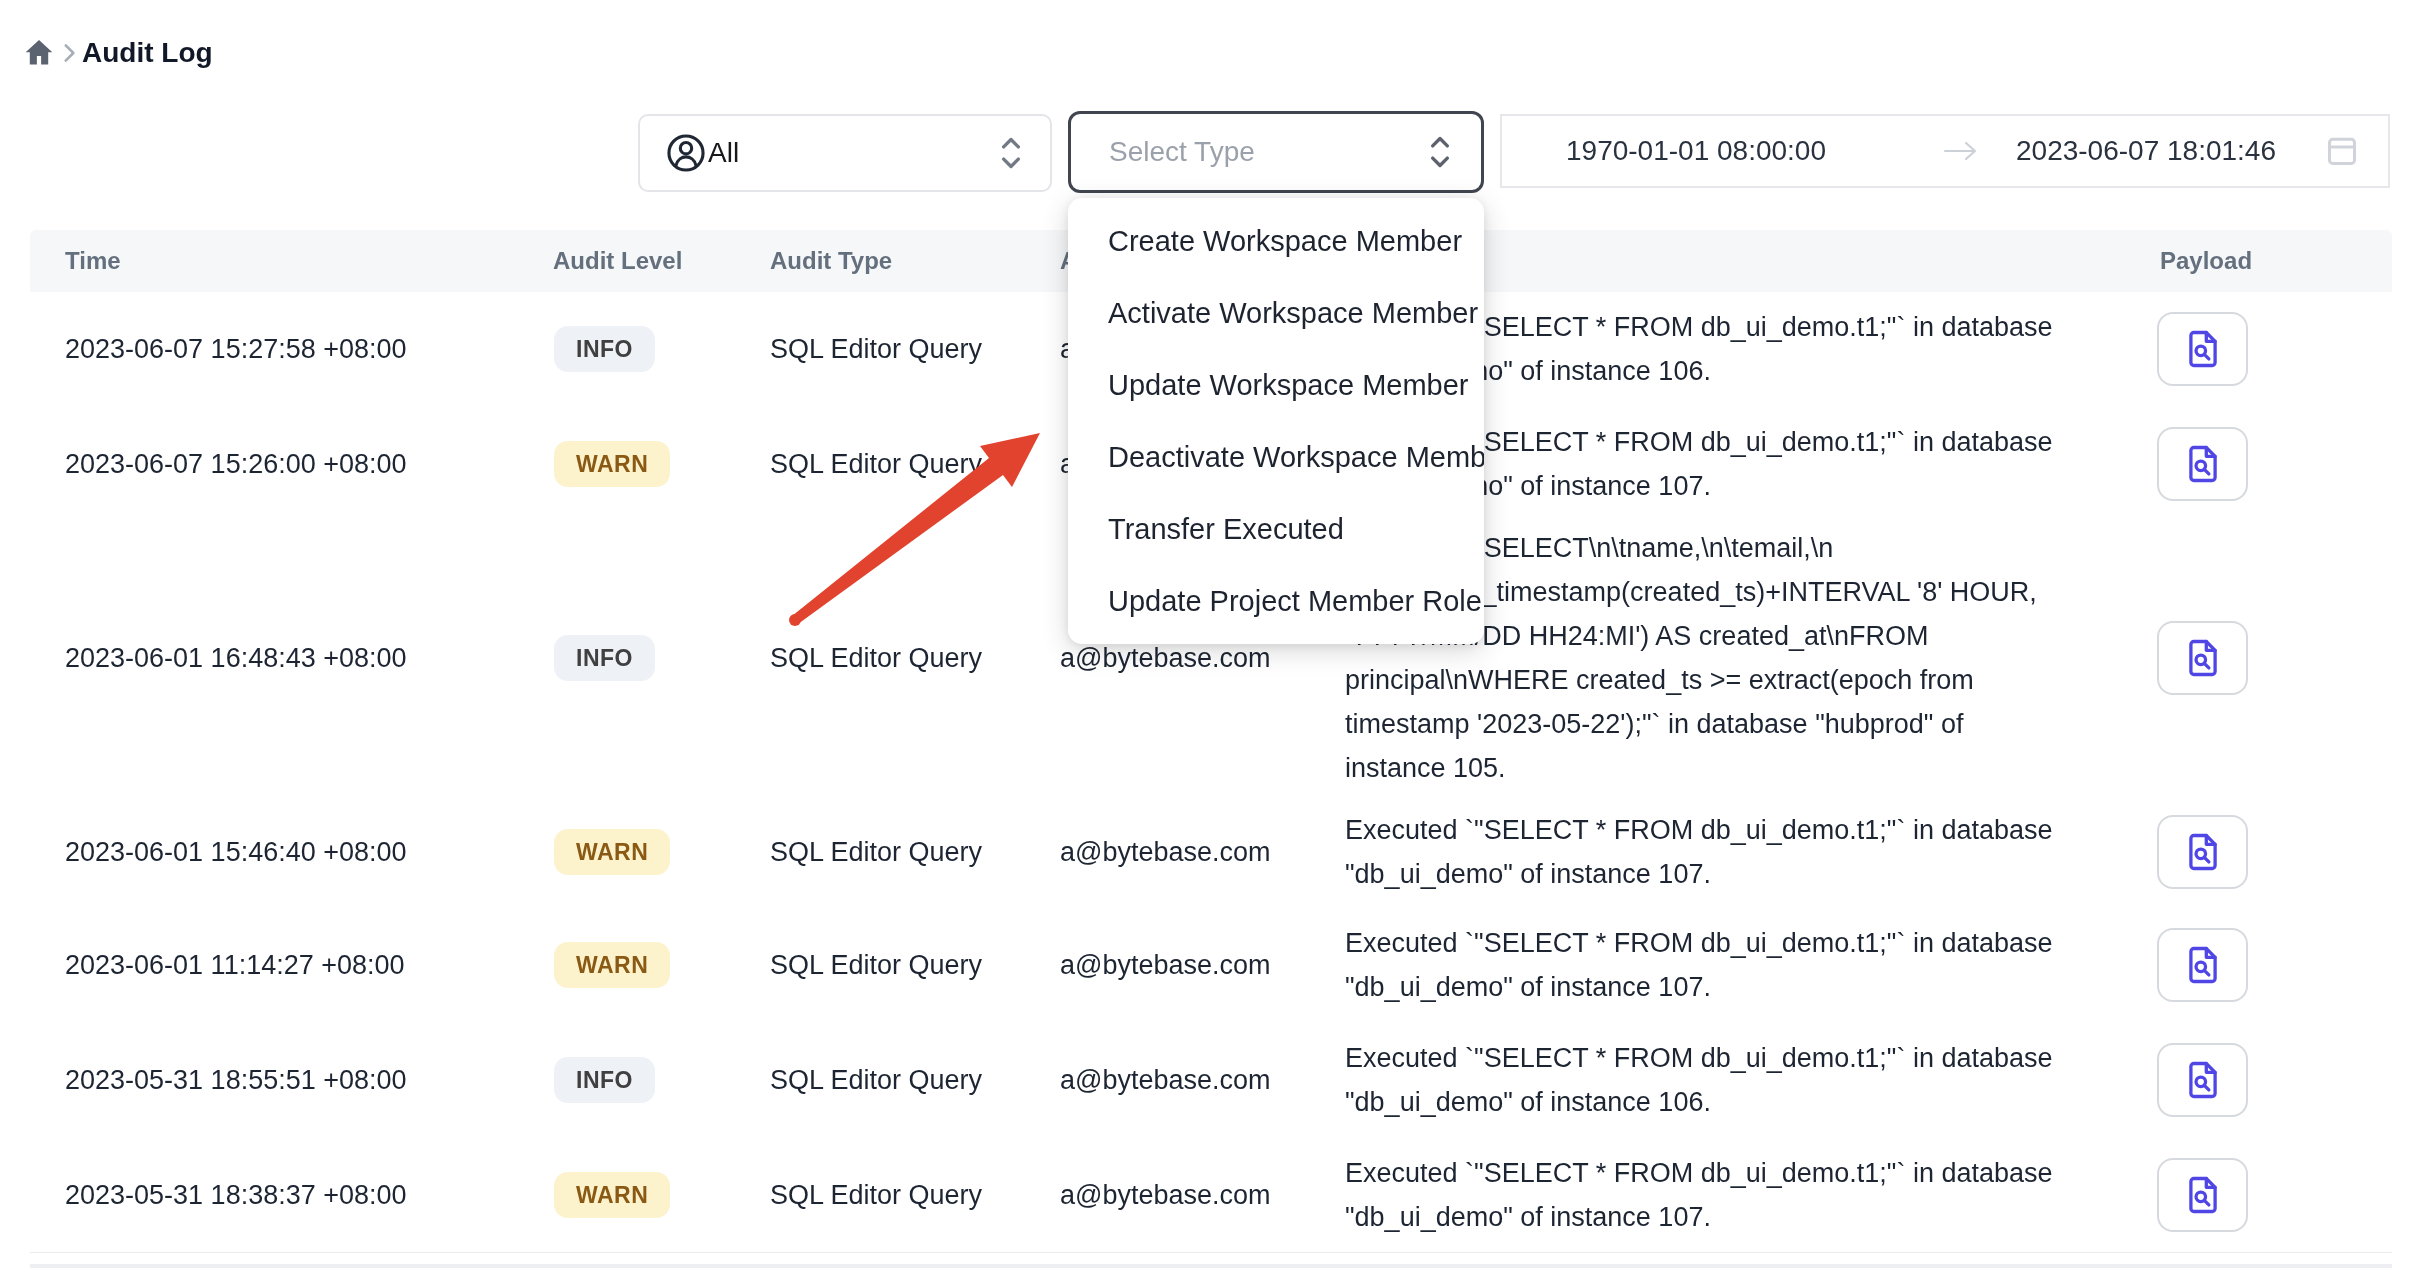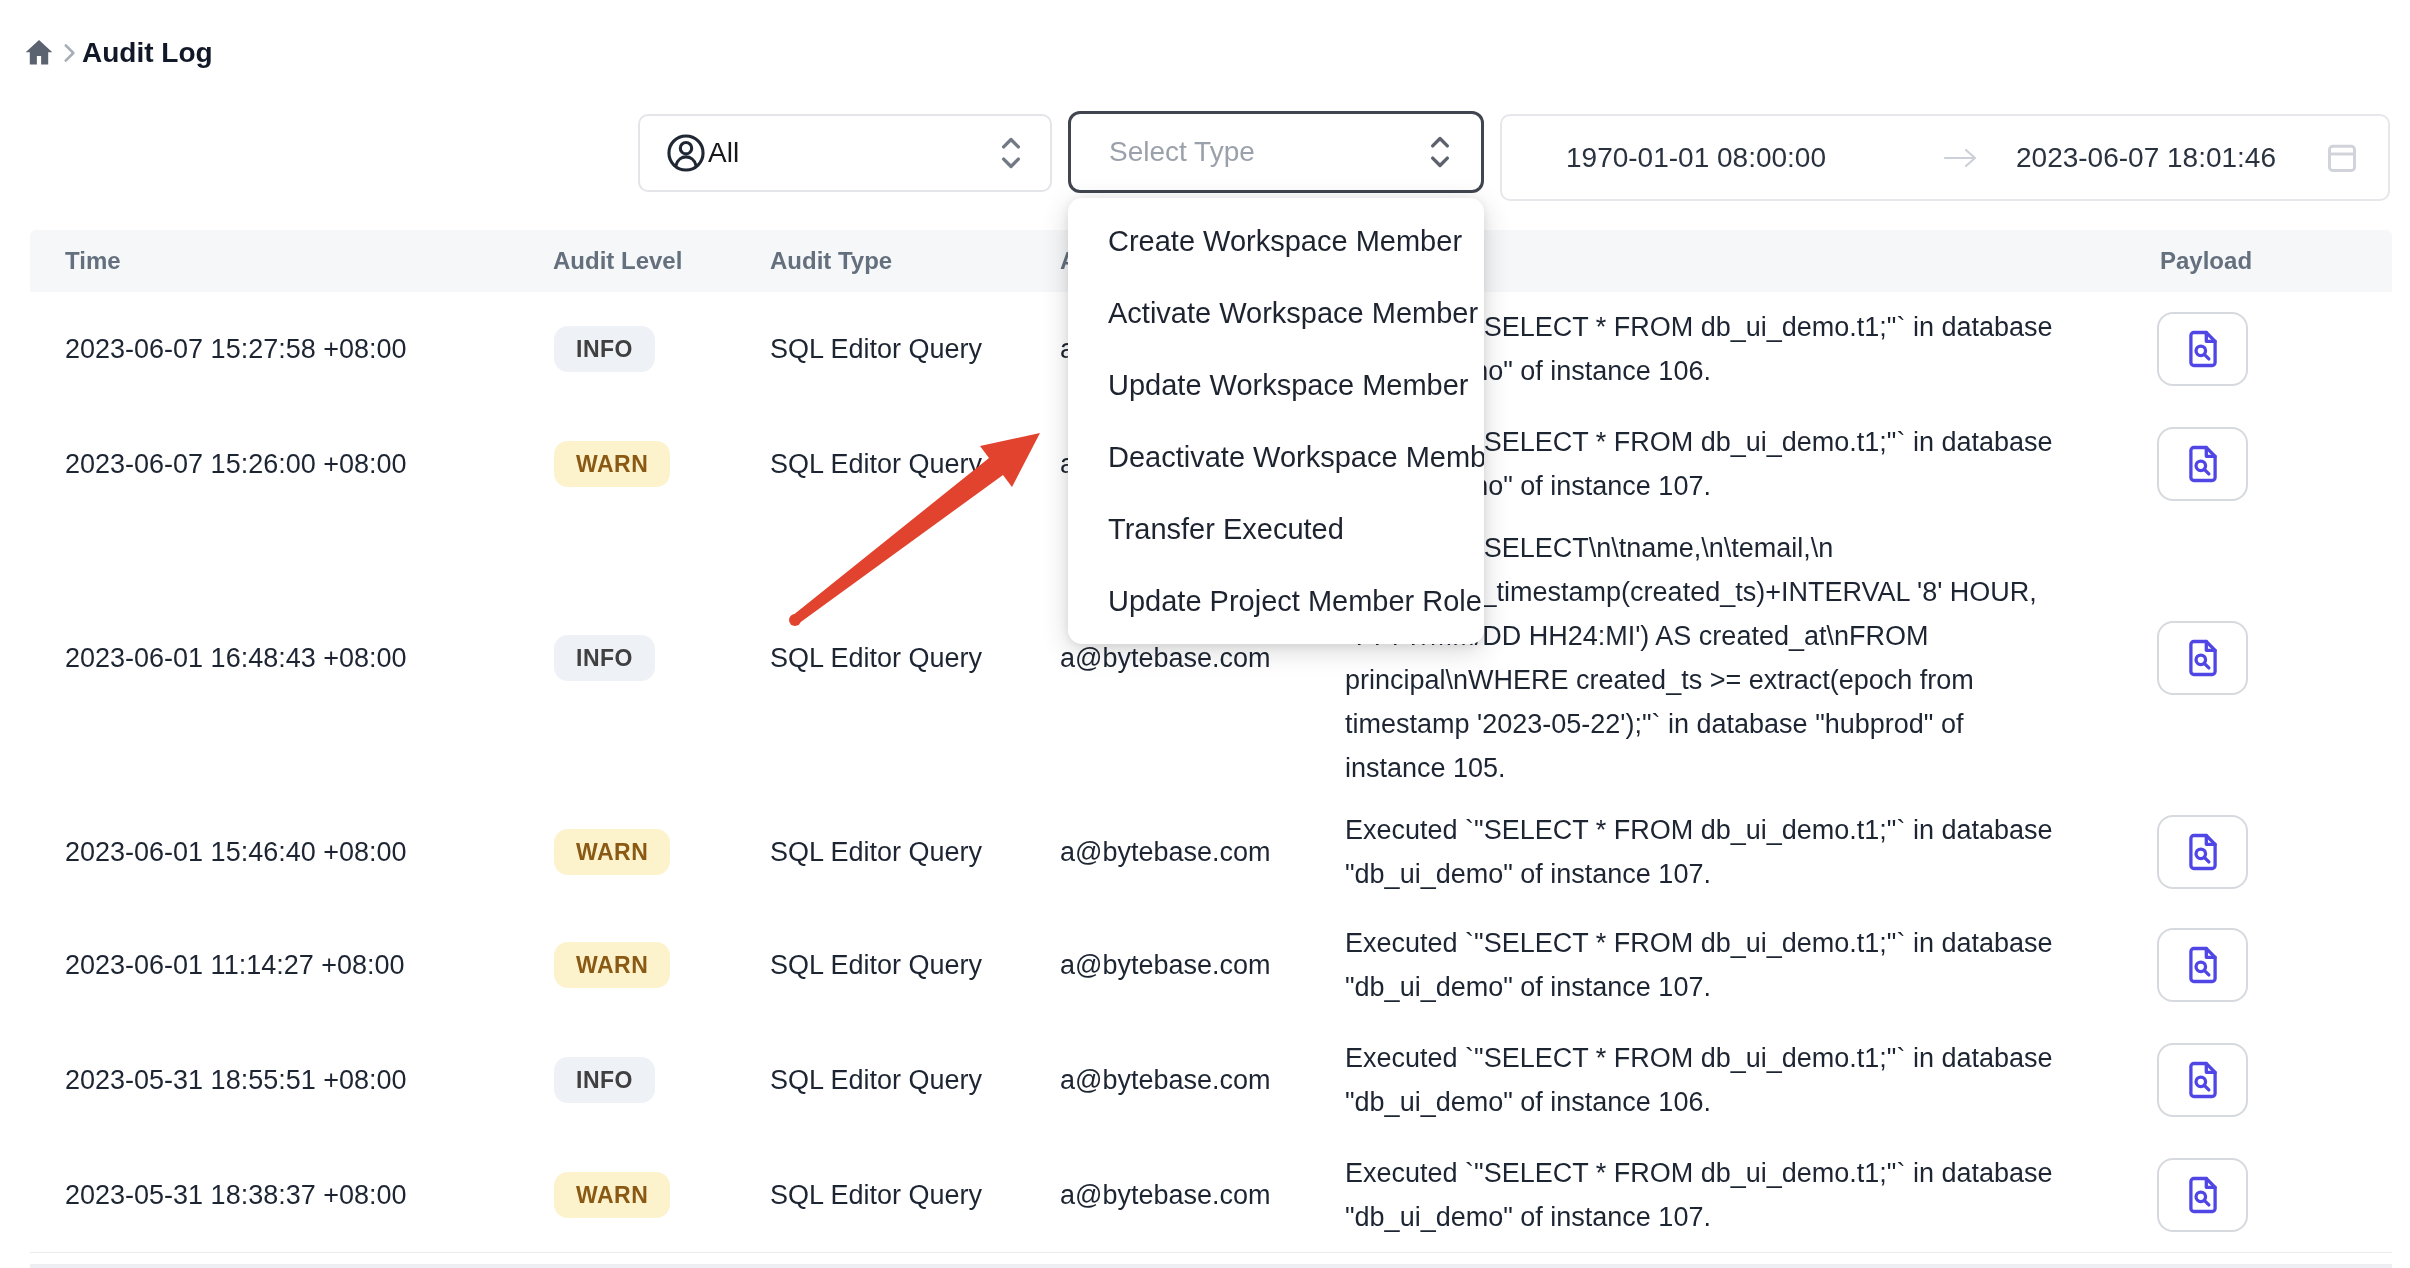--- a/index.html
+++ b/index.html
@@ -10,21 +10,21 @@
   
   .breadcrumb{position:absolute;left:22px;top:36px;display:flex;align-items:center;z-index:2}
   .crumb-title{font-size:28px;font-weight:600;color:#111827}
   
   .ctl{position:absolute;background:#fff;display:flex;align-items:center;box-sizing:border-box;z-index:12}
   .actor-select{left:638px;top:114px;width:414px;height:78px;border:2px solid #e4e5e8;border-radius:10px;padding:0 24px;cursor:pointer}
   .actor-select .lbl{font-size:28px;color:#18181b;}
   .type-select{left:1068px;top:111px;width:416px;height:82px;border:3px solid #41454f;border-radius:12px;padding:0 26px 0 38px;cursor:pointer}
   .type-select .ph{font-size:28px;color:#9ba1ab}
   .spacer{flex:1}
-  .date-range{left:1500px;top:114px;width:890px;height:87px;border:2px solid #e6e7ea;border-radius:10px;padding:0 26px 0 64px;cursor:pointer}
+  .date-range{left:1500px;top:114px;width:890px;height:74px;border:2px solid #e6e7ea;border-radius:0;padding:0 26px 0 64px;cursor:pointer}
   .date-range .dt{font-size:28px;color:#2a3240}
   .date-range .start{width:340px}
   .date-range .mid{width:110px;display:flex;justify-content:center}
   
   .menu{position:absolute;left:1068px;top:198px;width:416px;box-sizing:border-box;background:#fff;border-radius:14px;
         box-shadow:0 6px 28px rgba(0,0,0,.16),0 2px 8px rgba(0,0,0,.08);padding:7px 0;z-index:20}
   .menu-item{height:72px;line-height:72px;padding:0 72px 0 40px;font-size:29px;color:#1d2430;
              white-space:nowrap;overflow:hidden;cursor:pointer}
   
   .thead{position:absolute;left:30px;top:230px;width:2362px;height:62px;background:#f6f7f9;

